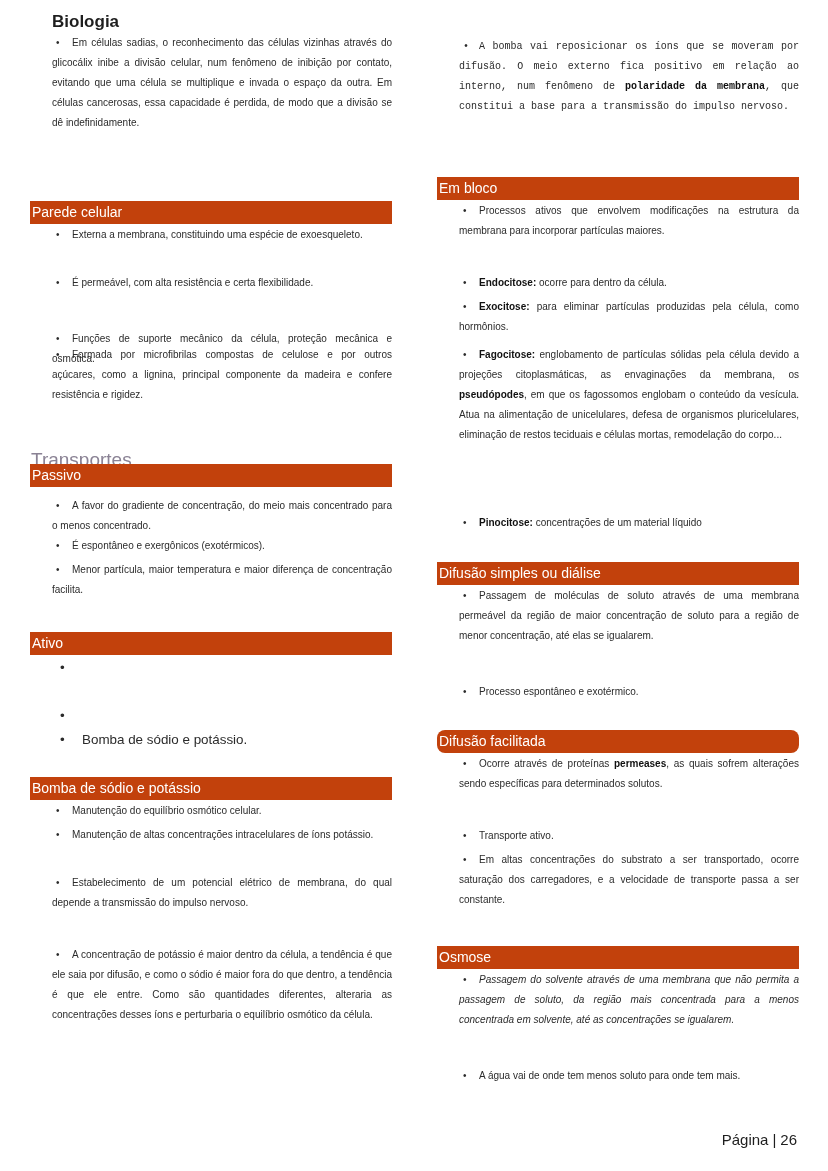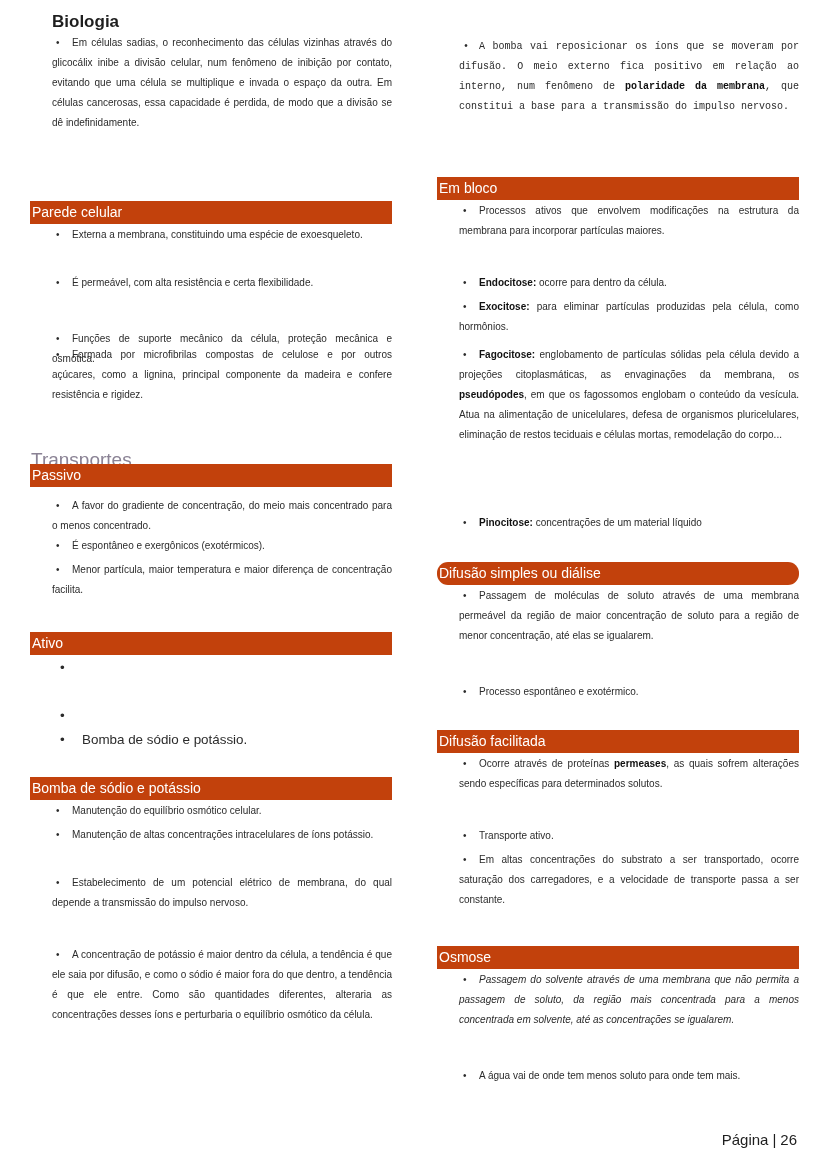--- a/index.html
+++ b/index.html
@@ -72,25 +72,25 @@
 
   <p class="para" style="top:37px;font-family:Liberation Mono, monospace;"><span class="bullet-dot">•</span><span>A bomba vai reposicionar os íons que se moveram por difusão. O meio externo fica positivo em relação ao interno, num fenômeno de </span><span class="b">polaridade da membrana</span><span>, que constitui a base para a transmissão do impulso nervoso.</span></p>
 
   <div class="bar" style="top:177px;">Em bloco</div>
   <p class="para" style="top:201px;"><span class="bullet-dot">•</span><span>Processos ativos que envolvem modificações na estrutura da membrana para incorporar partículas maiores.</span></p>
   <p class="para" style="top:273px;"><span class="bullet-dot">•</span><span class="b">Endocitose:</span><span> ocorre para dentro da célula.</span></p>
   <p class="para" style="top:297px;"><span class="bullet-dot">•</span><span class="b">Exocitose:</span><span> para eliminar partículas produzidas pela célula, como hormônios.</span></p>
   <p class="para" style="top:345px;"><span class="bullet-dot">•</span><span class="b">Fagocitose:</span><span> englobamento de partículas sólidas pela célula devido a projeções citoplasmáticas, as envaginações da membrana, os </span><span class="b">pseudópodes</span><span>, em que os fagossomos englobam o conteúdo da vesícula. Atua na alimentação de unicelulares, defesa de organismos pluricelulares, eliminação de restos teciduais e células mortas, remodelação do corpo...</span></p>
   <p class="para" style="top:513px;"><span class="bullet-dot">•</span><span class="b">Pinocitose:</span><span> concentrações de um material líquido</span></p>
 
-  <div class="bar" style="top:562px;border-radius:11px;">Difusão simples ou diálise</div>
+  <div class="bar" style="top:562px;">Difusão simples ou diálise</div>
   <p class="para" style="top:586px;"><span class="bullet-dot">•</span><span>Passagem de moléculas de soluto através de uma membrana permeável da região de maior concentração de soluto para a região de menor concentração, até elas se igualarem.</span></p>
   <p class="para" style="top:682px;"><span class="bullet-dot">•</span><span>Processo espontâneo e exotérmico.</span></p>
 
-  <div class="bar" style="top:730px;">Difusão facilitada</div>
+  <div class="bar" style="top:730px;border-radius:8px;">Difusão facilitada</div>
   <p class="para" style="top:754px;"><span class="bullet-dot">•</span><span>Ocorre através de proteínas </span><span class="b">permeases</span><span>, as quais sofrem alterações sendo específicas para determinados solutos.</span></p>
   <p class="para" style="top:826px;"><span class="bullet-dot">•</span><span>Transporte ativo.</span></p>
   <p class="para" style="top:850px;"><span class="bullet-dot">•</span><span>Em altas concentrações do substrato a ser transportado, ocorre saturação dos carregadores, e a velocidade de transporte passa a ser constante.</span></p>
 
   <div class="bar" style="top:946px;">Osmose</div>
   <p class="para" style="top:970px;font-style:italic;"><span class="bullet-dot">•</span><span>Passagem do solvente através de uma membrana que não permita a passagem de soluto, da região mais concentrada para a menos concentrada em solvente, até as concentrações se igualarem.</span></p>
   <p class="para" style="top:1066px;"><span class="bullet-dot">•</span><span>A água vai de onde tem menos soluto para onde tem mais.</span></p>
 </div>
 
 <div class="footer">

